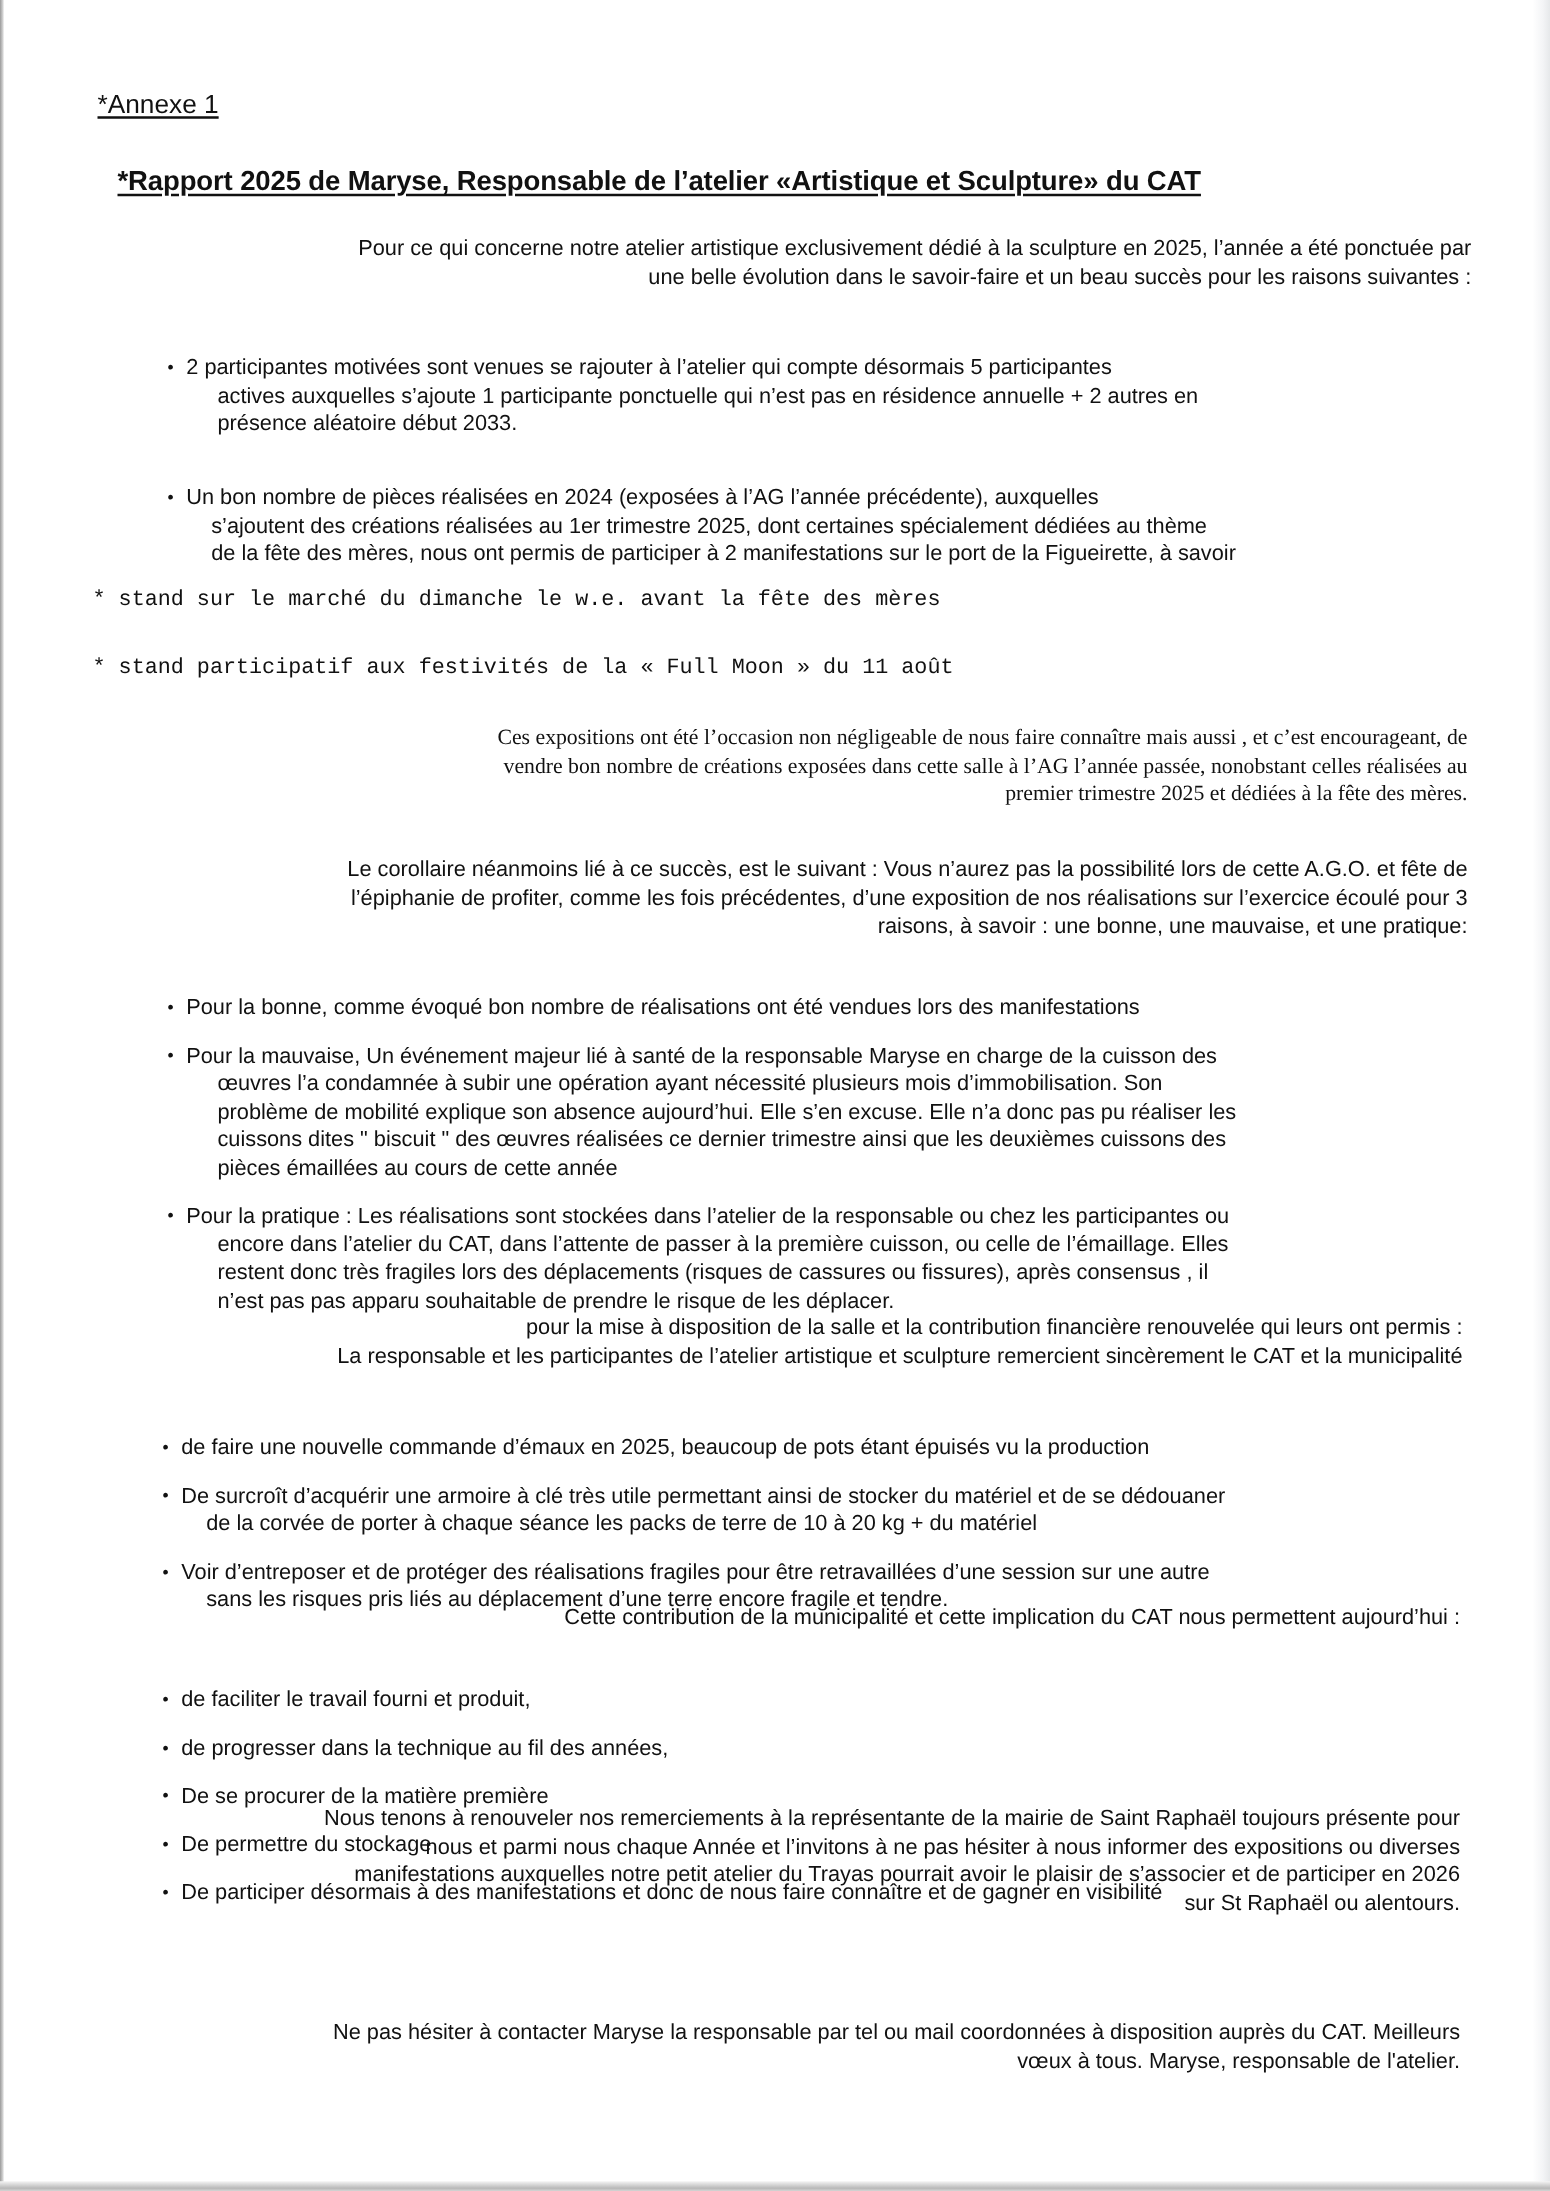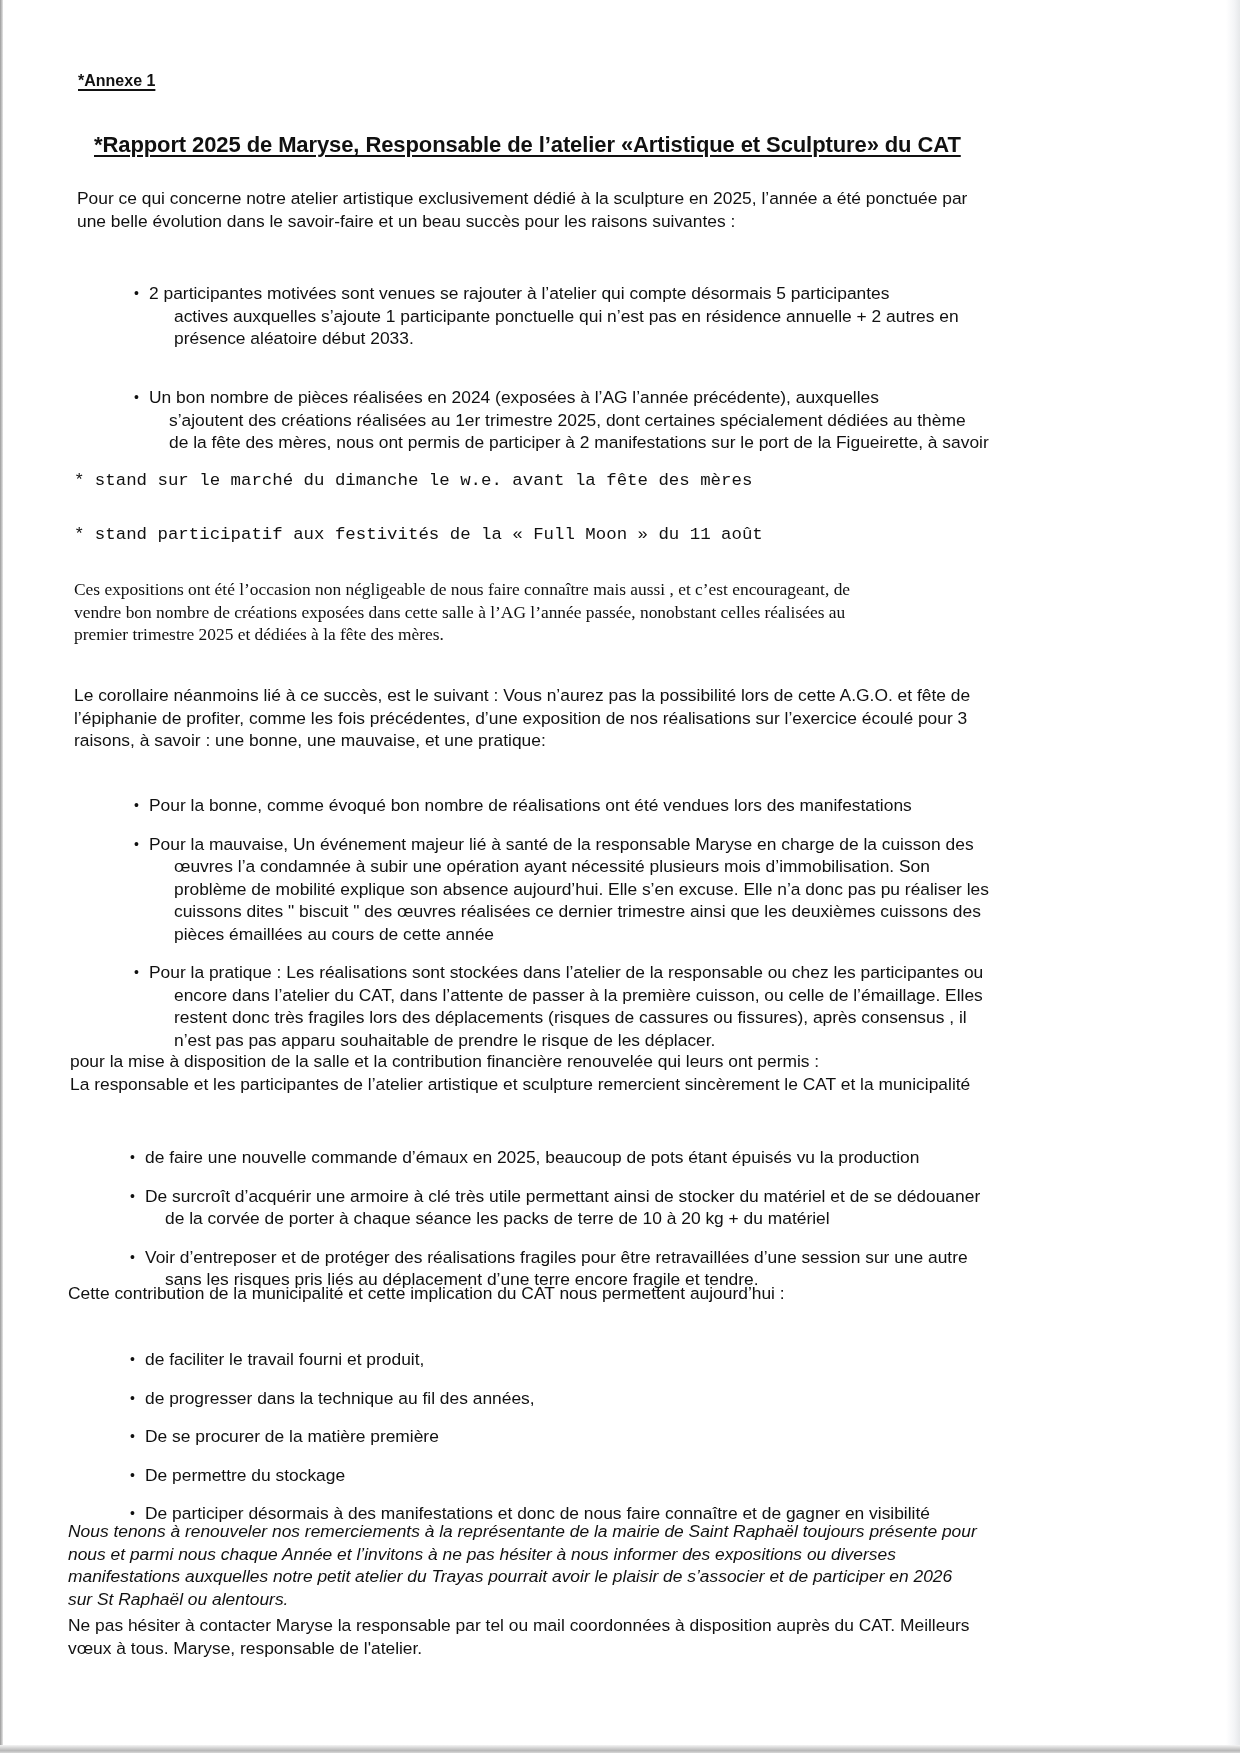--- a/index.html
+++ b/index.html
@@ -34,22 +34,22 @@
       background: linear-gradient(to bottom, #f4f4f4, #b8b8b8 70%, #d8d8d8);
     }
     .page {
       position: absolute;
       left: 0; top: 0;
       width: 1240px;
     }
     .h-annexe {
       position: absolute;
       left: 78px; top: 72px;
-      font-size: 16px;
-      font-weight: bold;
+      font-size: 21px;
+      font-weight: normal;
       margin: 0;
       text-decoration: underline;
       text-decoration-thickness: 2px;
       text-underline-offset: 3px;
     }
     .h-rapport {
       position: absolute;
       left: 94px; top: 132px;
       font-size: 22px;
       font-weight: bold;
@@ -60,21 +60,21 @@
       text-underline-offset: 3px;
       letter-spacing: -0.1px;
     }
     .p {
       position: absolute;
       margin: 0;
       font-size: 17.4px;
       line-height: 22.5px;
       width: 1100px;
     }
-    .line { display: block; white-space: nowrap; }
+    .line { display: block; white-space: nowrap; text-align: right; }
     .bullet-block {
       position: absolute;
       margin: 0;
       padding: 0;
       list-style: none;
       font-size: 17.4px;
       line-height: 22.5px;
     }
     .bullet-item {
       position: relative;
@@ -209,21 +209,21 @@
     <li class="bullet-item">
       <span class="dot">•</span>
       <span class="first">De permettre du stockage</span>
     </li>
     <li class="bullet-item">
       <span class="dot">•</span>
       <span class="first">De participer désormais à des manifestations et donc de nous faire connaître et de gagner en visibilité</span>
     </li>
   </ul>
 
-  <p class="p" style="left:68px; top:1520px;font-style:italic;">
+  <p class="p" style="left:68px; top:1443px;">
     <span class="line">Nous tenons à renouveler nos remerciements à la représentante de la mairie de Saint Raphaël toujours présente pour</span>
     <span class="line">nous et parmi nous chaque Année et l’invitons à ne pas hésiter à nous informer des expositions ou diverses</span>
     <span class="line">manifestations auxquelles notre petit atelier du Trayas pourrait avoir le plaisir de s’associer et de participer en 2026</span>
     <span class="line">sur St Raphaël ou alentours.</span>
   </p>
 
   <p class="p" style="left:68px; top:1614px;">
     <span class="line">Ne pas hésiter à contacter Maryse la responsable par tel ou mail coordonnées à disposition auprès du CAT. Meilleurs</span>
     <span class="line">vœux à tous. Maryse, responsable de l'atelier.</span>
   </p>

